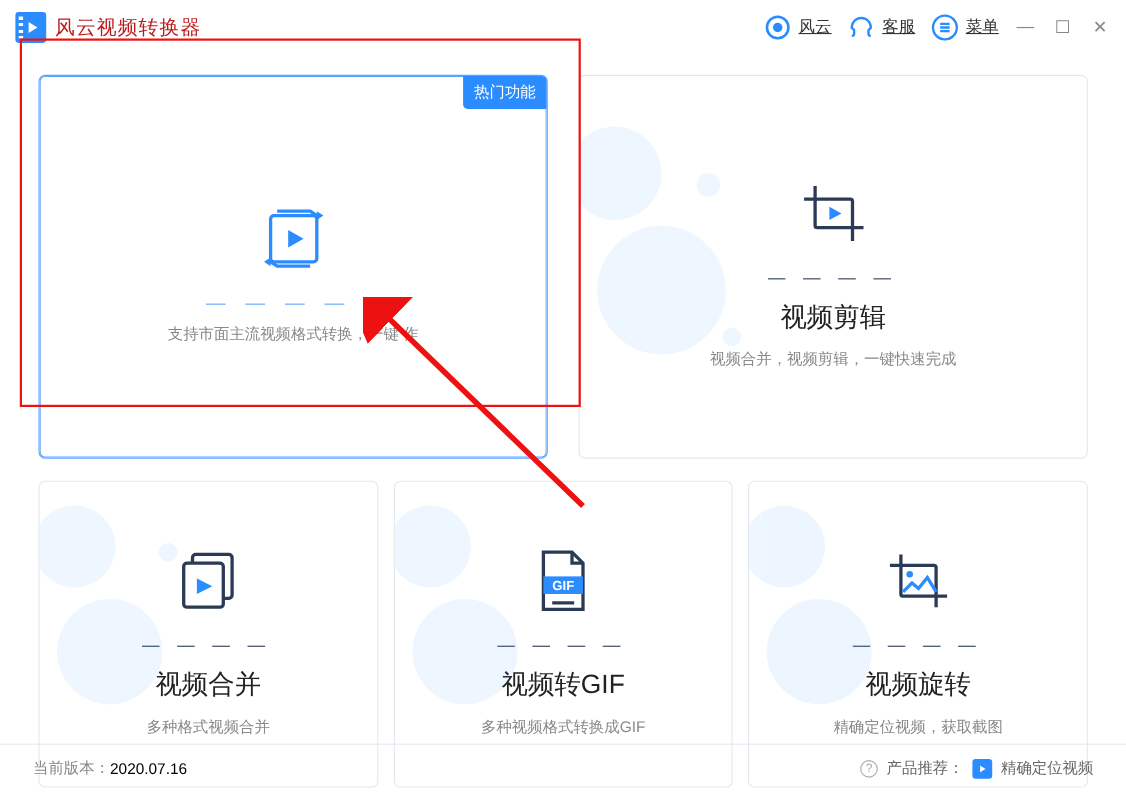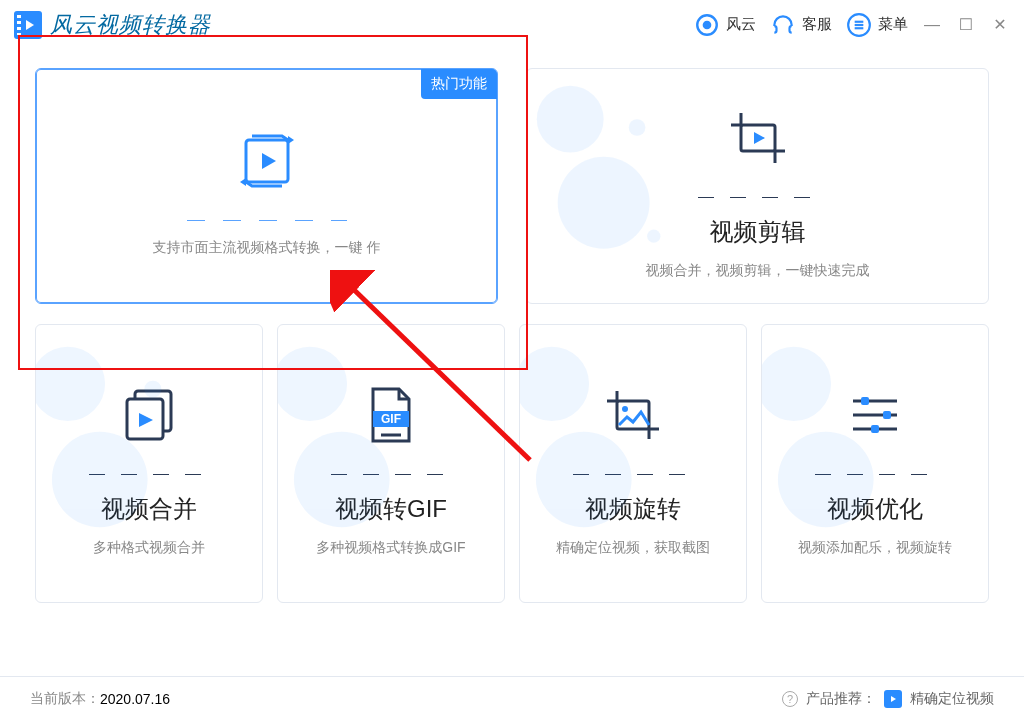--- a/index.html
+++ b/index.html
@@ -1,30 +1,30 @@
 <!DOCTYPE html>
 <html><head>
   <meta charset="utf-8">
   <style>
     * { box-sizing: border-box; margin: 0; padding: 0; }
     html, body { width: 1024px; height: 720px; font-family: "Microsoft YaHei", sans-serif; background: #fff; overflow: hidden; }
     .titlebar { height: 50px; display: flex; align-items: center; padding: 0 14px; border-bottom: 1px solid #fff; }
     .app-logo { width: 28px; height: 28px; background: #2a8cff; border-radius: 3px; display: flex; align-items: center; justify-content: center; margin-right: 8px; position: relative; }
     .app-logo::before { content:""; position:absolute; left:3px; top:4px; bottom:4px; width:4px; background: repeating-linear-gradient(to bottom,#fff 0 3px,#2a8cff 3px 6px); }
     .app-logo-play { width:0;height:0;border-left:8px solid #fff;border-top:5px solid transparent;border-bottom:5px solid transparent;margin-left:4px; }
-    .app-title { font-size: 22px; color: #0369a1; letter-spacing: 1px; font-style: italic; }
+    .app-title { font-size: 18px; color: #b91c1c; letter-spacing: 1px; }
     .title-right { margin-left: auto; display: flex; align-items: center; gap: 14px; }
     .hdr-item { display:flex; align-items:center; gap:6px; color:#2a8cff; font-size:15px; cursor:pointer; }
-    .hdr-item span.lbl { color:#333; }
+    .hdr-item span.lbl { color:#333;text-decoration:underline; }
     .winbtn { width:20px; height:20px; display:flex; align-items:center; justify-content:center; color:#888; cursor:pointer; font-size:16px; }
     .content { padding: 18px 35px 10px 35px; display:flex; flex-direction:column; gap:20px; }
     .row-top { display:flex; gap:28px; }
     .row-bot { display:flex; gap:14px; }
     .card { background:#fff; border:1px solid #e3e8f0; border-radius:6px; position:relative; display:flex; flex-direction:column; align-items:center; justify-content:center; cursor:pointer; overflow:hidden; }
-    .card-big { flex:1; height:236px; }
+    .card-big { flex:1; height:349px; }
     .card-sm { flex:1; height:279px; }
     .card1 { border-color:#5aa3ff; box-shadow:0 0 0 1px #5aa3ff inset; }
     .card-bg { position:absolute; left:0; top:0; bottom:0; width:170px; opacity:0.08; }
     .card-bg svg { width:100%; height:100%; }
     .badge { position:absolute; top:0; right:0; background:#2a8cff; color:#fff; font-size:14px; padding:6px 10px; border-bottom-left-radius:4px; }
     .icon-wrap { height:90px; display:flex; align-items:center; justify-content:center; margin-bottom:8px;}
     .dash-line { height:1px; width:160px; margin:6px 0 18px 0; background-image: linear-gradient(to right,#5aa3ff 50%,transparent 50%); background-size:36px 1px; }
     .dash-line2 { background-image: linear-gradient(to right,#2b3a55 50%,transparent 50%); background-size:32px 1px; width:120px;}
     .card h2 { font-size:24px; font-weight:500; color:#222; margin-bottom:14px; }
     .card p { font-size:14px; color:#888; }
@@ -170,39 +170,20 @@
           <rect x="16" y="18" width="32" height="28" rx="2"></rect>
           <circle cx="24" cy="26" r="3" fill="#2a8cff" stroke="none"></circle>
           <path d="M18 42 l8 -8 l6 5 l8 -10 l8 13" stroke="#2a8cff"></path>
         </svg>
       </div>
       <div class="dash-line dash-line2"></div>
       <h2>视频旋转</h2>
       <p>精确定位视频，获取截图</p>
     </div>
 
-    <div class="card card-sm">
-      <div class="card-bg"><svg viewBox="0 0 160 250">
-            <circle cx="30" cy="50" r="35" fill="#2a8cff"></circle>
-            <circle cx="60" cy="140" r="45" fill="#2a8cff"></circle>
-          </svg></div>
-      <div class="icon-wrap">
-        <svg width="64" height="64" viewBox="0 0 64 64" stroke="#2b3a55" stroke-width="3">
-          <line x1="10" y1="18" x2="54" y2="18"></line>
-            <rect x="18" y="14" width="8" height="8" fill="#2a8cff" stroke="none" rx="2"></rect>
-          <line x1="10" y1="32" x2="54" y2="32"></line>
-            <rect x="40" y="28" width="8" height="8" fill="#2a8cff" stroke="none" rx="2"></rect>
-          <line x1="10" y1="46" x2="54" y2="46"></line>
-            <rect x="28" y="42" width="8" height="8" fill="#2a8cff" stroke="none" rx="2"></rect>
-        </svg>
-      </div>
-      <div class="dash-line dash-line2"></div>
-      <h2>视频优化</h2>
-      <p>视频添加配乐，视频旋转</p>
-    </div>
   </div>
 </div>
 
 <div class="footer">
   <span>当前版本：</span>
   <span style="color:#000000">2020.07.16</span>
   <div class="footer-right">
     <div class="q-icon">?</div>
     <span>产品推荐：</span>
     <div class="mini-logo">

